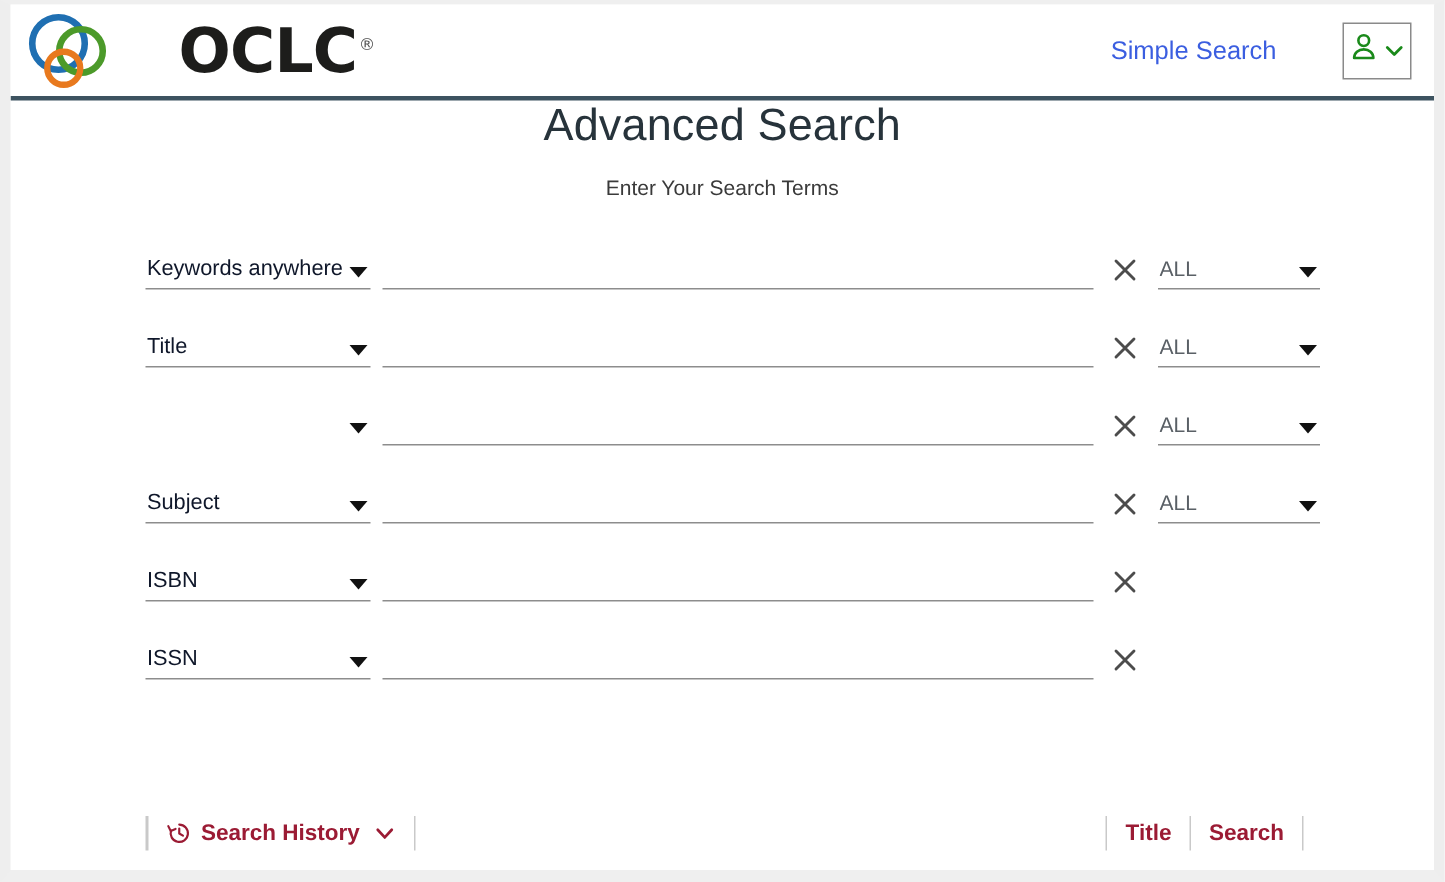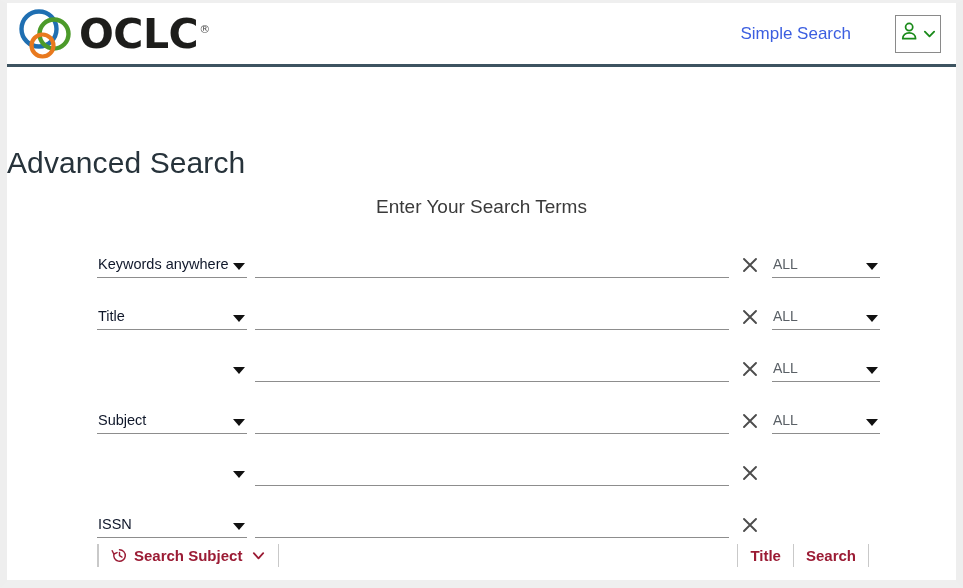--- a/index.html
+++ b/index.html
@@ -36,20 +36,21 @@
     border-bottom: 3px solid #3d5360;
     box-sizing: border-box;
     display: flex;
     align-items: center;
   }
 
   #brand {
     display: flex;
     align-items: center;
     margin-left: 8px;
+    gap: 40px;
   }
 
   .logo-mark {
     width: 62px;
     height: 52px;
     flex: 0 0 auto;
   }
 
   .logo-word {
     font-family: "DejaVu Sans", sans-serif;
@@ -99,32 +100,31 @@
     padding: 0;
   }
 
   
   #main {
     position: relative;
     height: 450px;
   }
 
   #page-title {
-    text-align: left;
+    text-align: center;
     font-size: 30px;
     color: #27333b;
     font-weight: normal;
     margin: 0;
-    padding-top: 79px;
     letter-spacing: 0.1px;
   }
 
   #page-subtitle {
     text-align: center;
-    font-size: 19px;
+    font-size: 14px;
     color: #3a3a3a;
     margin: 0;
     padding-top: 16px;
   }
 
   #rows {
     margin-top: 27px;
   }
 
   .search-row {
@@ -339,20 +339,21 @@
           <select class="index-select"><option>Keywords anywhere</option><option>Title</option><option>Author</option><option selected="">Subject</option><option>ISBN</option><option>ISSN</option></select>
           <span class="caret left-caret"></span>
           <input class="term-input" type="text" value="" placeholder="" style="">
           <button class="remove-row"><span><svg width="20" height="20" viewBox="0 0 20 20" aria-hidden="true">
                 <path d="M4 4 L16 16 M16 4 L4 16" fill="none" stroke="#4c4c4c" stroke-width="1.9" stroke-linecap="round"></path>
               </svg></span></button>
           <select class="bool-select"><option selected="">ALL</option><option>ANY</option><option>NOT</option></select>
           <span class="caret right-caret"></span>
         </div>
         <div class="search-row">
+          <select class="index-select"><option>Keywords anywhere</option><option>Title</option><option>Author</option><option>Subject</option><option selected="">ISBN</option><option>ISSN</option></select>
           <span class="caret left-caret"></span>
           <input class="term-input" type="text" value="" placeholder="" style="">
           <button class="remove-row"><span><svg width="20" height="20" viewBox="0 0 20 20" aria-hidden="true">
                 <path d="M4 4 L16 16 M16 4 L4 16" fill="none" stroke="#4c4c4c" stroke-width="1.9" stroke-linecap="round"></path>
               </svg></span></button>
         </div>
         <div class="search-row">
           <select class="index-select"><option>Keywords anywhere</option><option>Title</option><option>Author</option><option>Subject</option><option>ISBN</option><option selected="">ISSN</option></select>
           <span class="caret left-caret"></span>
           <input class="term-input" type="text" value="" placeholder="" style="">
@@ -369,21 +370,21 @@
       <span class="vbar"></span>
       <span class="vbar"></span>
       <button class="footer-btn">
         <span class="hist-icon">
           <svg width="17" height="17" viewBox="0 0 20 20" aria-hidden="true">
             <path d="M10 3.2a6.8 6.8 0 1 1-6.45 4.7" fill="none" stroke="#9b1b34" stroke-width="1.7" stroke-linecap="round"></path>
             <path d="M1.4 4.4 L3.3 8.2 L7.1 6.6" fill="none" stroke="#9b1b34" stroke-width="1.7" stroke-linecap="round" stroke-linejoin="round"></path>
             <path d="M10 6.3 V10.2 L12.9 11.9" fill="none" stroke="#9b1b34" stroke-width="1.7" stroke-linecap="round" stroke-linejoin="round"></path>
           </svg>
         </span>
-        <span>Search Subject</span>
+        <span>Search History</span>
         <span class="hist-chev">
           <svg width="15" height="15" viewBox="0 0 16 16" aria-hidden="true">
             <path d="M3 5.5 L8 11 L13 5.5" fill="none" stroke="#9b1b34" stroke-width="1.9" stroke-linecap="round" stroke-linejoin="round"></path>
           </svg>
         </span>
       </button>
       <span class="vbar"></span>
     </div>
 
     <div class="footer-group" id="footer-right">

